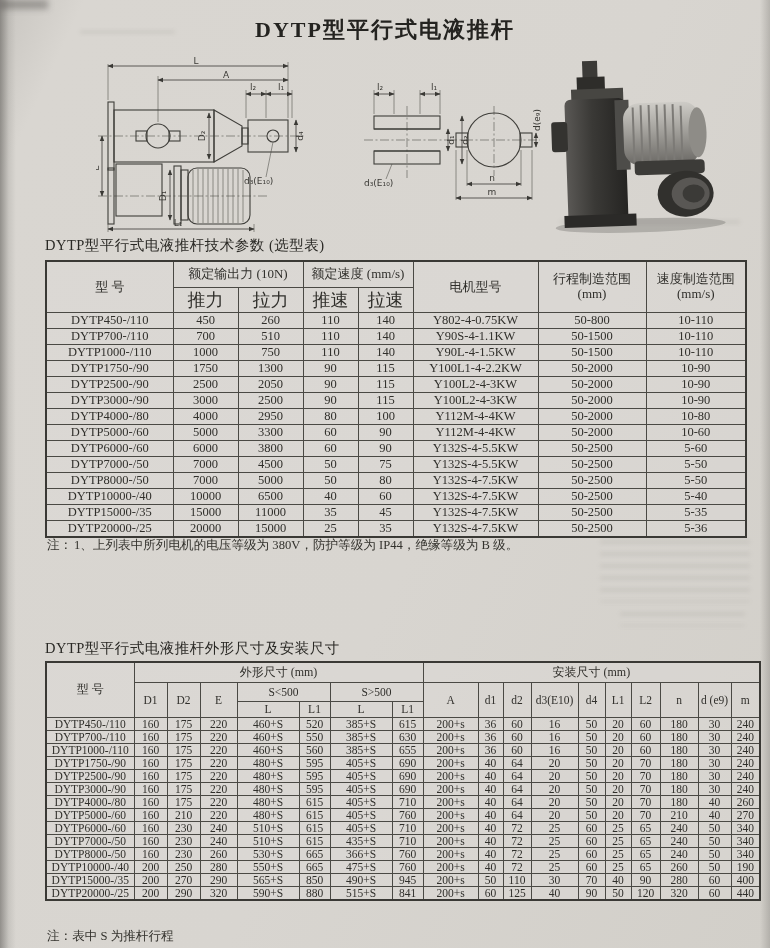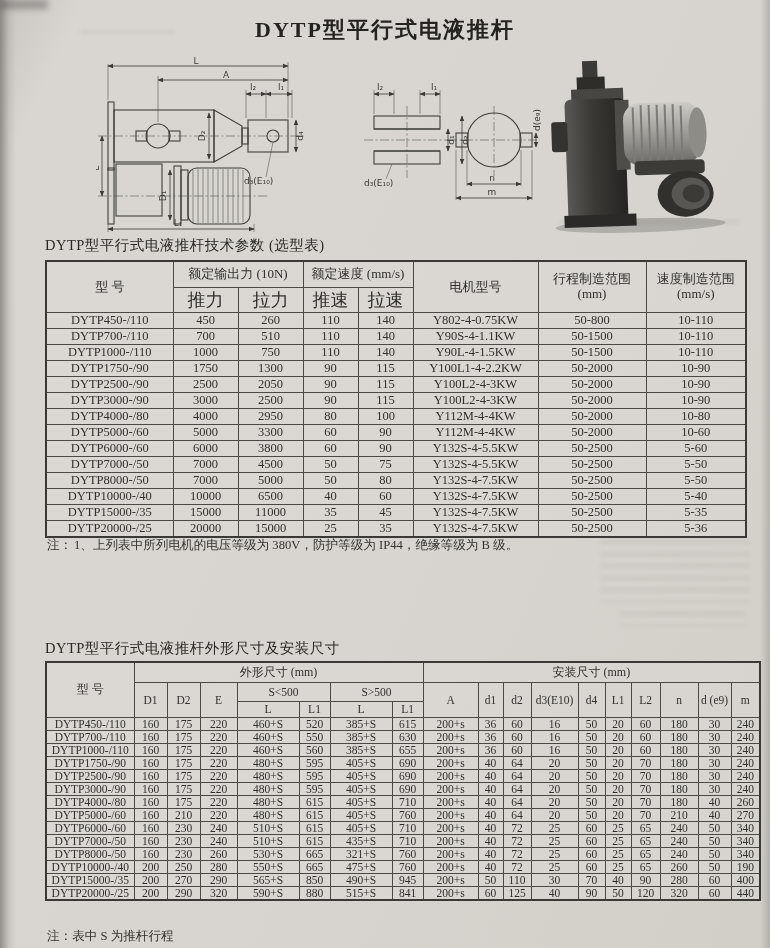--- a/index.html
+++ b/index.html
@@ -654,21 +654,21 @@
         <td>50</td>
         <td>340</td>
       </tr>
       <tr>
         <td>DYTP8000-/50</td>
         <td>160</td>
         <td>230</td>
         <td>260</td>
         <td>530+S</td>
         <td>665</td>
-        <td>321+S</td>
+        <td>366+S</td>
         <td>760</td>
         <td>200+s</td>
         <td>40</td>
         <td>72</td>
         <td>25</td>
         <td>60</td>
         <td>25</td>
         <td>65</td>
         <td>240</td>
         <td>50</td>

